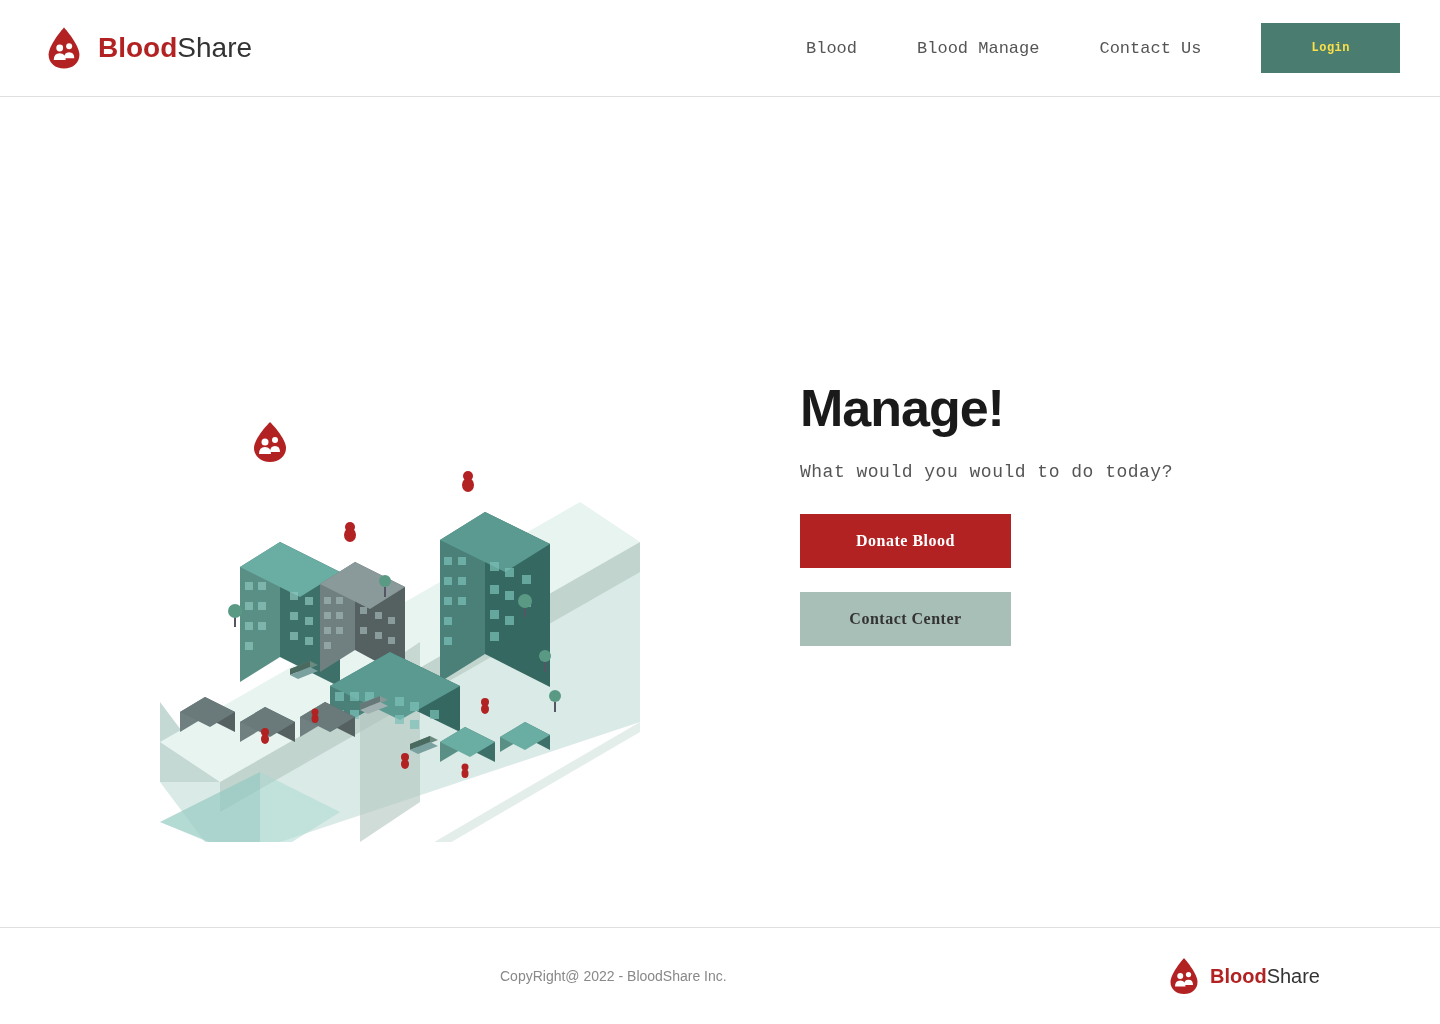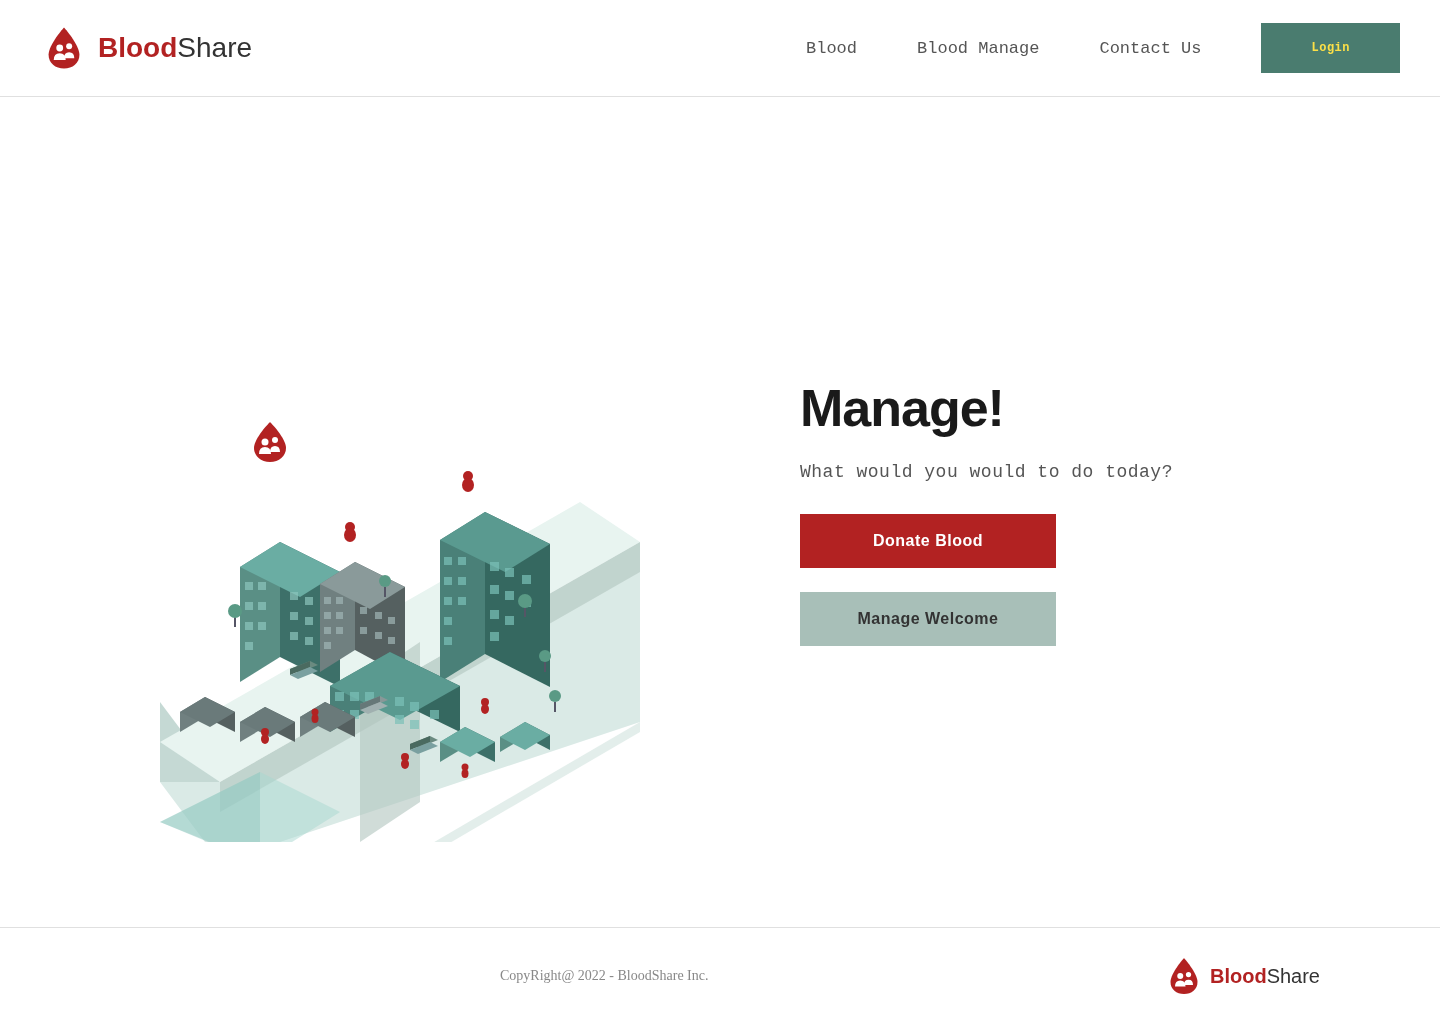--- a/index.html
+++ b/index.html
@@ -99,23 +99,23 @@
       letter-spacing: -1px;
     }
     .welcome-sub {
       font-family: 'Courier New', Courier, monospace;
       font-size: 18px;
       color: #555;
       letter-spacing: 0.5px;
       margin-bottom: 8px;
     }
     .cta-btn {
-      width: 256px;
+      width: 211px;
       padding: 18px 0;
-      font-family: Liberation Sans, sans-serif;
+      font-family: Liberation Serif, serif;
       font-size: 16px;
       font-weight: 700;
       cursor: pointer;
       border: none;
       text-align: center;
       letter-spacing: 0.5px;
     }
     .donate-btn {
       background: #b22222;
       color: #fff;
@@ -128,21 +128,21 @@
     
     footer {
       border-top: 1px solid #e0e0e0;
       height: 97px;
       display: flex;
       align-items: center;
       justify-content: space-between;
       padding: 0 120px 0 500px;
     }
     .footer-copy {
-      font-family: Liberation Serif, serif;
+      font-family: Liberation Sans, sans-serif;
       font-size: 14px;
       color: #888;
     }
     .footer-logo {
       display: flex;
       align-items: center;
       gap: 8px;
     }
     .footer-logo-text {
       font-size: 20px;
@@ -389,21 +389,21 @@
         <polygon points="0,520 100,470 180,510 100,560" fill="#a8d8d0" opacity="0.5"></polygon>
         <polygon points="0,520 60,545 100,560 100,470" fill="#88c0b8" opacity="0.4"></polygon>
       </g>
     </svg>
   </div>
 
   <div class="right-panel">
     <h1 class="welcome-title">Manage!</h1>
     <p class="welcome-sub">What would you would to do today?</p>
     <button class="cta-btn donate-btn">Donate Blood</button>
-    <button class="cta-btn manage-btn">Manage Welcome</button>
+    <button class="cta-btn manage-btn">Contact Center</button>
   </div>
 </main>
 
 <footer>
   <p class="footer-copy">CopyRight@ 2022 - BloodShare Inc.</p>
   <div class="footer-logo">
     <svg width="36" height="42" viewBox="0 0 48 56">
       <path d="M24 4 C24 4 6 24 6 36 C6 46 14 52 24 52 C34 52 42 46 42 36 C42 24 24 4 24 4Z" fill="#b22222"></path>
       <circle cx="19" cy="28" r="4" fill="white"></circle>
       <path d="M12 42 Q12 34 19 34 Q26 34 26 42" fill="white"></path>

